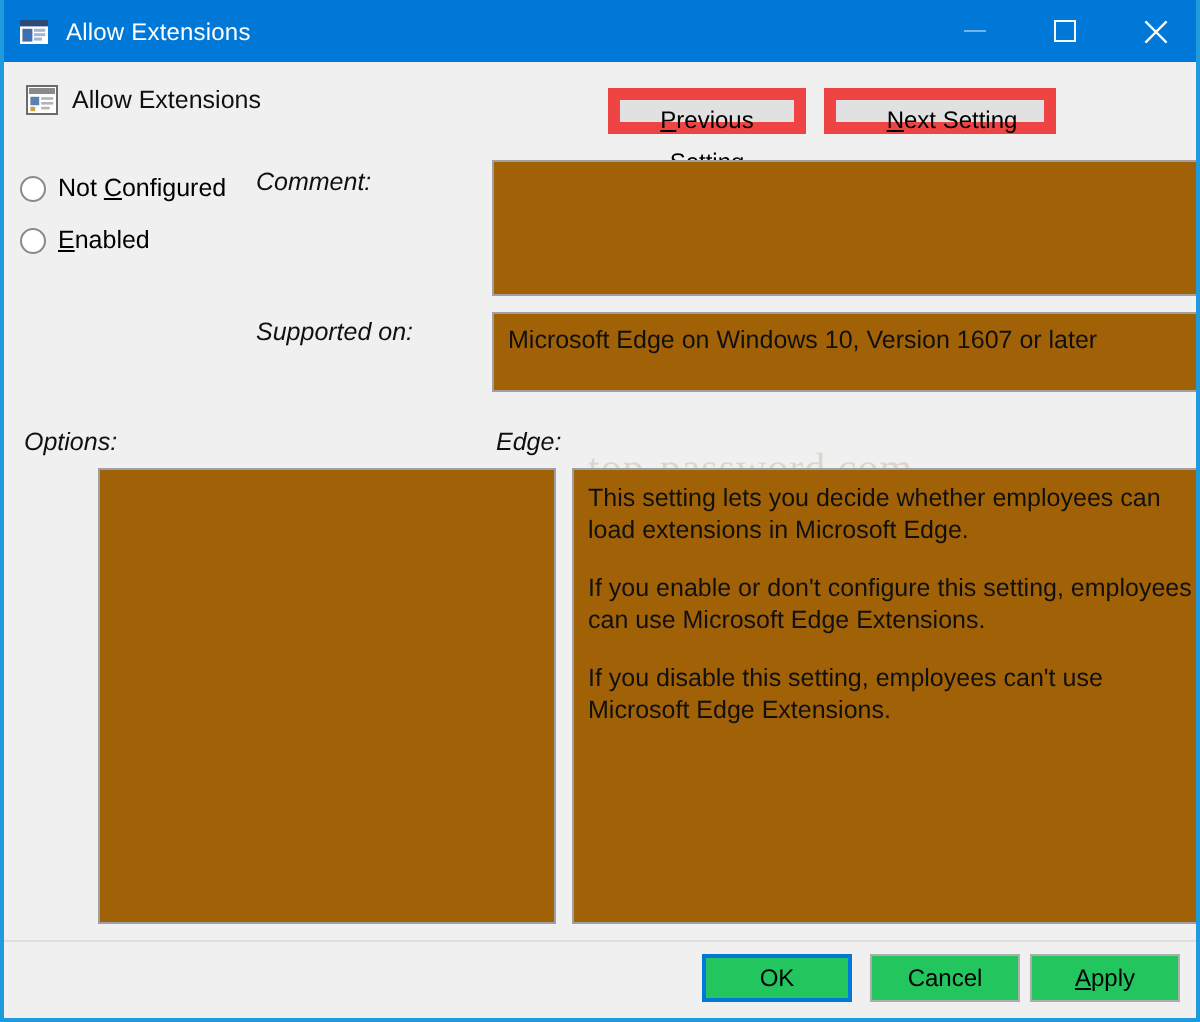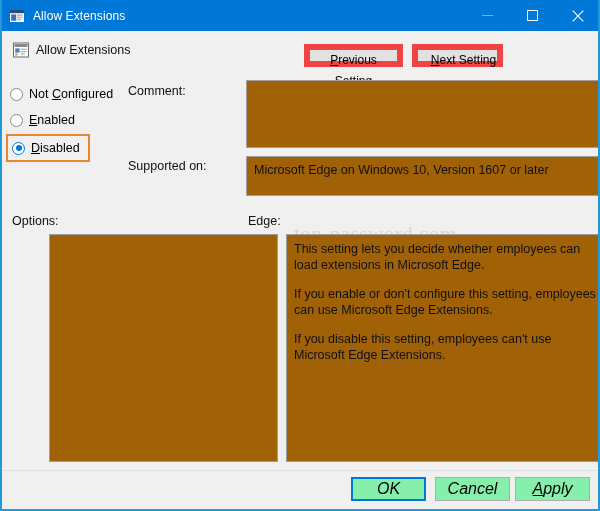--- a/index.html
+++ b/index.html
@@ -93,21 +93,21 @@
     border: 6px solid #ef4444;
     font-family: "Liberation Sans", sans-serif;
     font-size: 12px;
     color: #000000;
     text-align: center;
     line-height: 21px;
     box-sizing: border-box;
     padding: 0;
   }
   #btn-prev { left: 302px; width: 99px; }
-  #btn-next { left: 410px; width: 91px; padding-left: 12px; }
+  #btn-next { left: 410px; width: 116px; padding-left: 12px; }
   .acc { text-decoration: underline; }
 
   
   .radio-row {
     position: absolute;
     left: 8px;
     display: flex;
     align-items: center;
     height: 20px;
   }
@@ -145,20 +145,21 @@
     color: #000000;
     white-space: nowrap;
   }
 
   
   .field-label {
     position: absolute;
     font-size: 12.5px;
     color: #101010;
     white-space: nowrap;
+    font-style: italic;
   }
   #lbl-comment { left: 126px; top: 84px; }
   #lbl-supported { left: 126px; top: 159px; }
   #lbl-options { left: 10px; top: 214px; }
   #lbl-help { left: 246px; top: 214px; }
 
   
   .textbox {
     position: absolute;
     background: #a16207;
@@ -222,30 +223,29 @@
     left: 0; top: 470px;
     width: 596px;
     height: 1px;
     background: #dfdfdf;
   }
   .botbtn {
     position: absolute;
     top: 477px;
     width: 75px;
     height: 24px;
-    background: #86efac;
+    background: #22c55e;
     border: 1px solid #adadad;
     box-sizing: border-box;
     font-family: "Liberation Sans", sans-serif;
-    font-size: 16px;
+    font-size: 12px;
     color: #000000;
     line-height: 22px;
     text-align: center;
     padding: 0;
-    font-style: italic;
   }
   #btn-ok {
     left: 349px;
     border: 2px solid #0078d7;
     line-height: 20px;
   }
   #btn-cancel { left: 433px; }
   #btn-apply  { left: 513px; }
 
   
@@ -320,24 +320,20 @@
   <div class="radio-row" id="radio-notconf">
     <span class="radio-mark"></span>
     <span class="radio-label">Not <span class="acc">C</span>onfigured</span>
   </div>
 
   <div class="radio-row" id="radio-enabled">
     <span class="radio-mark"></span>
     <span class="radio-label"><span class="acc">E</span>nabled</span>
   </div>
 
-  <div class="radio-row" id="radio-disabled">
-    <span class="radio-mark checked"></span>
-    <span class="radio-label"><span class="acc">D</span>isabled</span>
-  </div>
 
   <span class="field-label" id="lbl-comment">Comment:</span>
   <div class="textbox" id="box-comment">
     <div class="vscroll">
       <span class="arrow up">
         <svg width="8" height="6" viewBox="0 0 8 6">
             <path d="M1 5 L4 1.4 L7 5" stroke="#c2c2c2" stroke-width="1.1" fill="none"></path>
           </svg>
       </span>
       <span class="arrow down">

